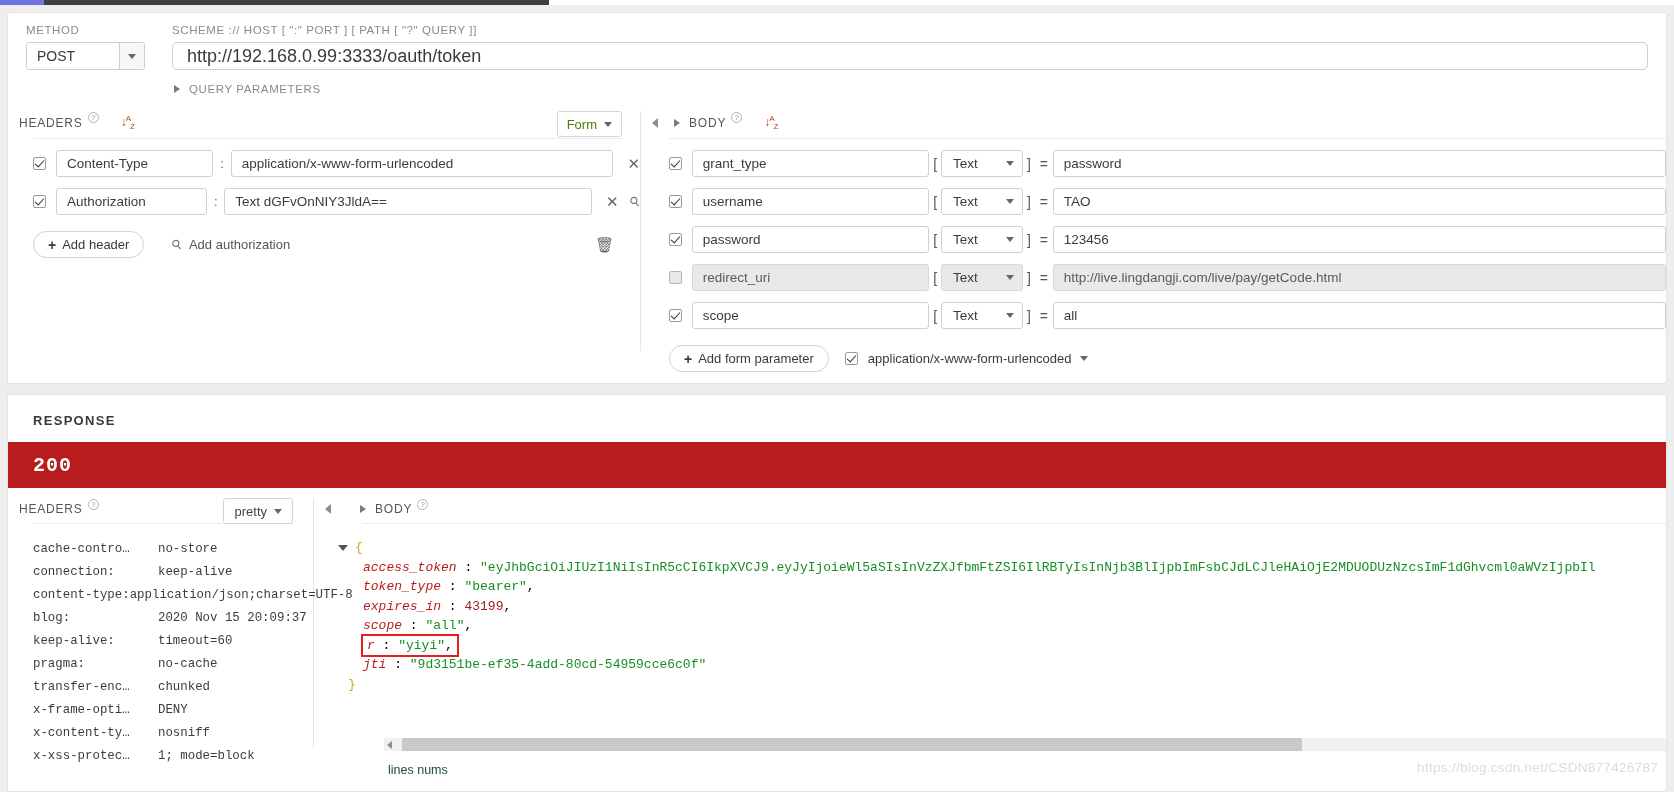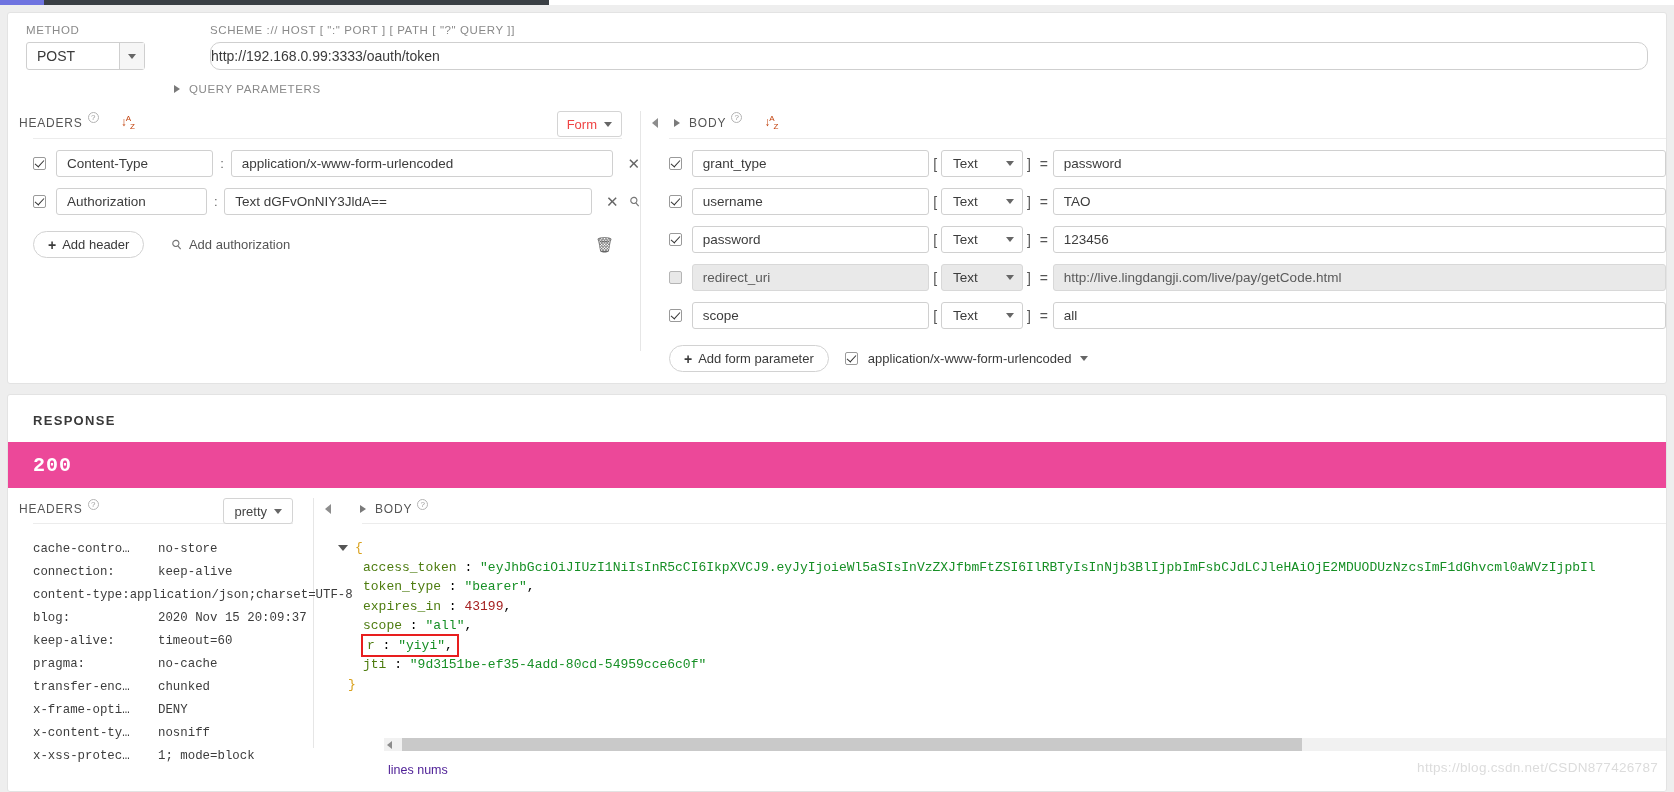--- a/index.html
+++ b/index.html
@@ -25,44 +25,44 @@
     border-radius:3px;
     margin: 7px 7px 0 7px;
   }
   .request-card { height: 372px; position: relative; }
 
   .lbl {
     font-size: 11.5px; color:#8a8a8a; letter-spacing:.6px;
     text-transform: uppercase;
   }
 
-  .url-row { display:flex; align-items:flex-start; padding: 11px 18px 0 18px; gap: 38px; }
+  .url-row { display:flex; align-items:flex-start; padding: 11px 18px 0 18px; }
   .method-col { width: 120px; }
   .url-col { flex:1; margin-left: 26px; }
 
   .select-box {
     position:relative; margin-top:6px;
     height: 28px; width: 119px;
     border:1px solid #cfcfcf; border-radius:3px; background:#fff;
     display:flex; align-items:center;
   }
   .select-box .val { font-size:14px; color:#3b3b3b; padding-left:10px; flex:1; }
   .select-box .arrowbox {
     width: 25px; height:100%;
     border-left:1px solid #cfcfcf;
     background:#f6f6f6;
     display:flex; align-items:center; justify-content:center;
   }
   .caret-dn { width:0;height:0;border-left:4px solid transparent;border-right:4px solid transparent;border-top:5px solid #666; }
 
   .url-input {
     margin-top:6px; height:28px; width:100%;
-    border:1px solid #cfcfcf; border-radius:10px; background:#fff;
+    border:1px solid #cfcfcf; border-radius:5px; background:#fff;
     display:flex; align-items:center;
-    font-size:14px; color:#3b3b3b; 
+    font-size:18px; color:#3b3b3b; padding-left:14px;
   }
 
   .qp-row { padding: 13px 0 0 166px; display:flex; align-items:center; }
   .tri-r { width:0;height:0;border-top:4.5px solid transparent;border-bottom:4.5px solid transparent;border-left:6px solid #7a7a7a; margin-right:9px;}
 
   
   .panes { display:flex; margin-top: 12px; height: 278px; }
   .pane-left { width: 632px; position:relative; }
   .pane-divider { width: 1px; background:#e6e6e6; margin-top: 4px; height: 240px;}
   .pane-right { flex:1; position:relative; overflow:hidden; }
@@ -82,21 +82,21 @@
   .sorticon sub { font-size:8px; }
   .sorticon sup { font-size:8px; }
 
   .hr-line { height:1px; background:#ececec; margin: 7px 18px 0 25px; }
 
   .form-btn {
     position:absolute; right:18px; top:4px;
     height:26px; min-width:64px; padding:0 9px;
     border:1px solid #d4d4d4; border-radius:3px; background:#fff;
     display:flex; align-items:center; justify-content:center; gap:7px;
-    font-size:13px; color:#ef4444;
+    font-size:13px; color:#4d7c0f;
   }
 
   .kv-row { display:flex; align-items:center; margin: 11px 0 0 25px; }
   .cb {
     width:13px;height:13px;border:1px solid #9a9a9a;border-radius:2px;background:#fff;
     margin-right:10px; position:relative; flex:0 0 auto;
   }
   .cb.checked::after {
     content:""; position:absolute; left:3px; top:0px; width:4px; height:8px;
     border:solid #333; border-width:0 1.6px 1.6px 0; transform:rotate(42deg);
@@ -133,21 +133,21 @@
     display:flex; align-items:center; position:relative;
   }
   .typesel.dis { background:#e9e9e9; border-color:#d8d8d8; }
   .typesel .v { font-size:13.5px; color:#3c3c3c; padding-left:11px; flex:1;}
   .typesel .c { margin-right:8px; }
 
   
   .response-card { height: 398px; margin-top:10px; position:relative; overflow:hidden;}
   .resp-title { font-size:13px; font-weight:700; color:#3a3a3a; letter-spacing:1.3px; padding: 18px 0 0 25px;}
   .status-bar {
-    margin-top:14px; height:46px; background:#ec4899;
+    margin-top:14px; height:46px; background:#b91c1c;
     display:flex; align-items:center; padding-left:25px;
   }
   .status-code { color:#fff; font-size:20px; font-weight:700; font-family:"Liberation Mono", monospace; letter-spacing:1px;}
 
   .resp-panes { display:flex; height: 290px; }
   .rp-left { width:305px; position:relative; }
   .rp-div { width:1px; background:#e6e6e6; margin-top:10px; height:250px; }
   .rp-right { flex:1; position:relative; }
 
   .pretty-btn {
@@ -157,35 +157,35 @@
     display:flex; align-items:center; gap:7px; font-size:13px; color:#444;
   }
 
   .hdr-list { margin: 14px 0 0 25px; font-family:"Liberation Mono", monospace; font-size:12.4px; color:#3c3c3c;}
   .hdr-line { display:flex; line-height:23px; white-space:pre; }
   .hdr-k { width:125px; }
   .hdr-v { }
 
   .json { margin: 14px 0 0 0; font-family:"Liberation Mono", monospace; font-size:13px; line-height:19.5px; white-space:pre; }
   .jline { display:flex; align-items:center; height:19.5px;}
-  .jkey { color:#4d7c0f; }
+  .jkey { color:#b91c1c;font-style:italic; }
   .jstr { color:#168f25; }
   .jnum { color:#a52020; }
   .jbrace { color:#d9a11c; }
   .collapse-tri { width:0;height:0;border-left:5px solid transparent;border-right:5px solid transparent;border-top:6px solid #555; margin-right:7px; margin-left:24px;}
   .hl-box { border:2px solid #e81e1e; padding:0 4px; display:inline-block; }
 
   .hscroll {
     position:absolute; left:376px; right:0; bottom:40px; height:13px;
     background:#f1f1f1; display:flex; align-items:center;
   }
   .hscroll .thumb { height:13px; background:#c9c9c9; width: 900px; margin-left:10px;}
   .hscroll .arl { width:0;height:0;border-top:4px solid transparent;border-bottom:4px solid transparent;border-right:5px solid #8d8d8d; margin-left:3px;}
 
-  .lines-nums { position:absolute; left:380px; bottom:14px; font-size:12.5px; color:#4c1d95; }
+  .lines-nums { position:absolute; left:380px; bottom:14px; font-size:12.5px; color:#14532d; }
 
   .watermark {
     position:absolute; right:8px; bottom:16px;
     font-size:13.5px; color:#dcdcdc; letter-spacing:.3px; font-family:"Liberation Sans", sans-serif;
   }
 </style>
 </head>
 <body>
 
 <div class="app">

